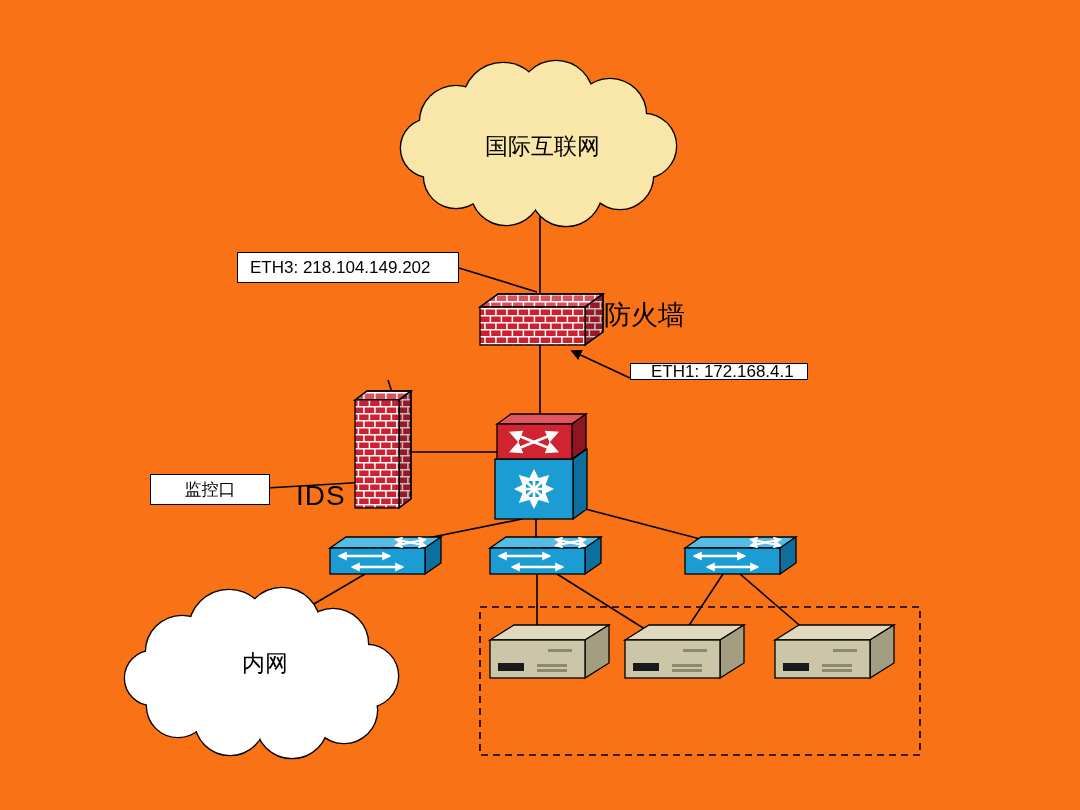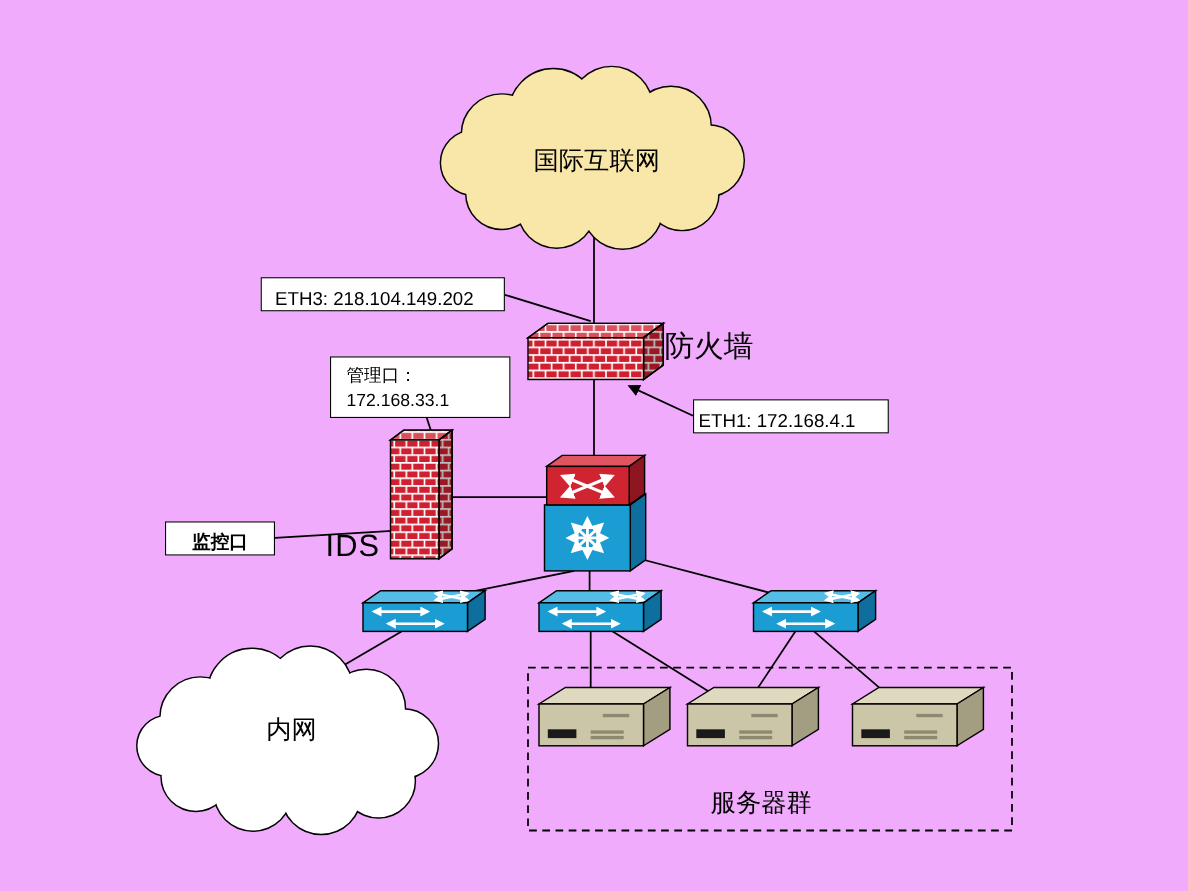--- a/index.html
+++ b/index.html
@@ -1,16 +1,16 @@
 <!DOCTYPE html>
 <html style="--internet-cloud-fill: #F9E7A9; --intranet-cloud-fill: #FFFFFF; --brick-red: #CE2030; --device-red: #D02430; --switch-blue: #1B9CD3; --server-tan: #CCC6A8; --line-black: #000000;"><head>
 <meta charset="utf-8">
 <style>
   html,body{margin:0;padding:0;background:#fff;}
-  #stage{position:relative;width:1080px;height:810px;background:#f0abfc;overflow:hidden;
+  #stage{position:relative;width:1080px;height:810px;background:#f97316;overflow:hidden;
          font-family:"Liberation Sans","DejaVu Sans",sans-serif;}
   #stage svg{position:absolute;left:0;top:0;}
 
   
   .cloud-outline{stroke:#000;stroke-width:2.6;}
   .cloud-body{stroke:none;}
   .internet{fill:var(--internet-cloud-fill,#F9E7A9);}
   .intranet{fill:var(--intranet-cloud-fill,#FFFFFF);}
 
   
@@ -27,31 +27,31 @@
   .core-red{fill:var(--device-red,#D02430);}
   .core-red-top{fill:#E05560;}
   .core-red-side{fill:#8E1620;}
   .core-blue{fill:var(--switch-blue,#1B9CD3);}
   .core-blue-side{fill:#0E6F9E;}
   .wsym{stroke:#fff;fill:none;}
 
   
   .lbl{position:absolute;color:#000;}
   .tagbox{position:absolute;background:#fff;border:1.6px solid #000;box-sizing:border-box;
-          display:flex;align-items:flex-end;font-size:17px;color:#000;}
+          display:flex;align-items:center;font-size:17px;color:#000;}
   #internet-label{left:450px;top:131px;width:185px;text-align:center;font-size:23px;}
   #intranet-label{left:210px;top:648px;width:110px;text-align:center;font-size:23px;}
   #server-group-label{left:627px;top:714px;width:130px;text-align:center;font-size:23px;}
   #firewall-label{left:604px;top:297px;font-size:27px;font-weight:normal;}
   #ids-label{left:296px;top:434px;font-size:28px;letter-spacing:1px;margin-top:46px;}
   #eth3-box{left:237px;top:252px;width:222px;height:31px;padding-left:12px;}
-  #eth1-box{left:630px;top:363px;width:178px;height:31px;padding-left:4px;}
+  #eth1-box{left:630px;top:363px;width:178px;height:17px;padding-left:20px;}
   #mgmt-box{left:300px;top:324px;width:164px;height:56px;display:block;
             padding:5px 0 0 14px;font-size:16px;line-height:23px;}
-  #monitor-box{left:150px;top:474px;width:100px;height:31px;justify-content:center;font-weight:bold;}
+  #monitor-box{left:150px;top:474px;width:120px;height:31px;justify-content:center;}
 </style>
 </head>
 <body>
 
 <div id="stage">
 
 <svg width="1080" height="810" viewBox="0 0 1080 810">
   <defs>
     <pattern id="brick" width="22" height="14" patternUnits="userSpaceOnUse">
       <rect width="22" height="14" style="fill:var(--brick-red,#CE2030)"></rect>
@@ -187,29 +187,24 @@
 
   <use href="#srv" x="490" y="625"></use>
   <use href="#srv" x="625" y="625"></use>
   <use href="#srv" x="775" y="625"></use>
 </svg>
 
 <div class="lbl" id="internet-label">国际互联网</div>
 <div class="lbl" id="firewall-label">防火墙</div>
 <div class="lbl" id="ids-label">IDS</div>
 <div class="lbl" id="intranet-label">内网</div>
-<div class="lbl" id="server-group-label">服务器群</div>
 
 <div class="tagbox" id="eth3-box">
   <span>ETH3: 218.104.149.202</span>
 </div>
 <div class="tagbox" id="eth1-box">
   <span>ETH1: 172.168.4.1</span>
 </div>
-<div class="tagbox" id="mgmt-box">
-  <div>管理口：</div>
-  <div>172.168.33.1</div>
-</div>
 <div class="tagbox" id="monitor-box">
   <span>监控口</span>
 </div>
 
 </div>
 
 </body></html>

